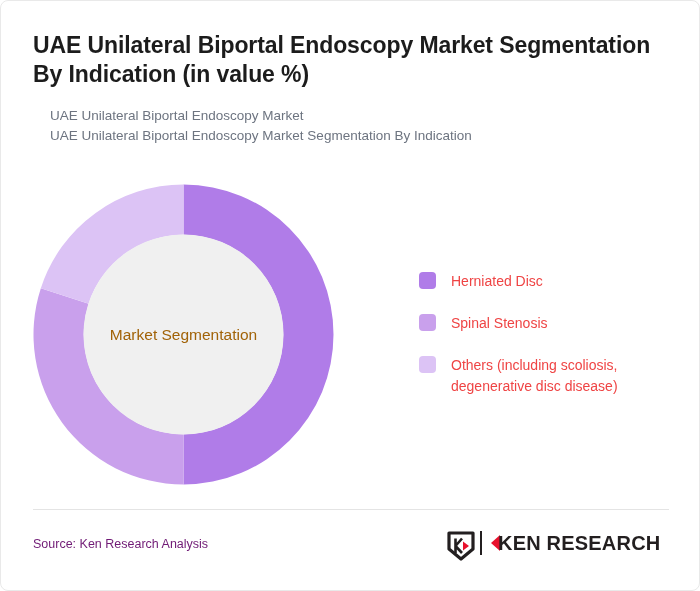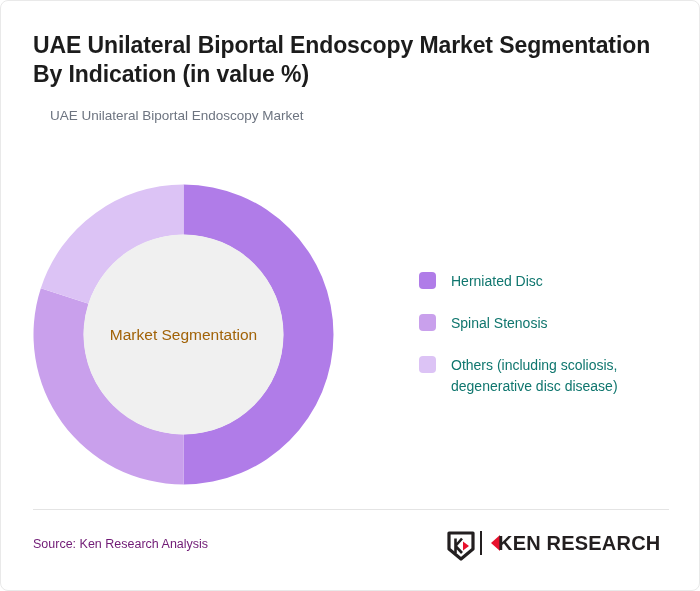--- a/index.html
+++ b/index.html
@@ -89,21 +89,21 @@
   .legend-swatch {
     width: 17px;
     height: 17px;
     border-radius: 4px;
     flex: 0 0 auto;
     margin-top: 1px;
   }
   .legend-label {
     margin-left: 15px;
     font-size: 14px;
-    color: #0f766e;
+    color: #ef4444;
     line-height: 1.5;
   }
   .divider {
     position: absolute;
     left: 32px;
     top: 508px;
     width: 636px;
     height: 1px;
     background: #e4e4e4;
   }
@@ -144,20 +144,21 @@
 </style>
 </head>
 <body>
 
 <div class="card">
 
   <div class="header">
     <h1 class="chart-title">UAE Unilateral Biportal Endoscopy Market Segmentation By Indication (in value %)</h1>
     <div class="subtitles">
       <div class="subtitle">UAE Unilateral Biportal Endoscopy Market</div>
+      <div class="subtitle">UAE Unilateral Biportal Endoscopy Market Segmentation By Indication</div>
     </div>
   </div>
 
   <div class="plot">
 
     <div class="donut-wrap">
       <svg class="donut-svg" viewBox="0 0 301 301">
         <g id="donut-slices" transform="translate(150.5,150.5)">
             <path d="M 9.184850993605149e-15 -150 A 150 150 0 0 1 9.184850993605149e-15 150 L 6.107925910747424e-15 99.75 A 99.75 99.75 0 0 0 6.107925910747424e-15 -99.75 Z" fill="#b07ce8"></path>
             <path d="M 9.184850993605149e-15 150 A 150 150 0 0 1 -142.65847744427302 -46.35254915624216 L -94.86788750044157 -30.824445188901034 A 99.75 99.75 0 0 0 6.107925910747424e-15 99.75 Z" fill="#c9a0ec"></path>

